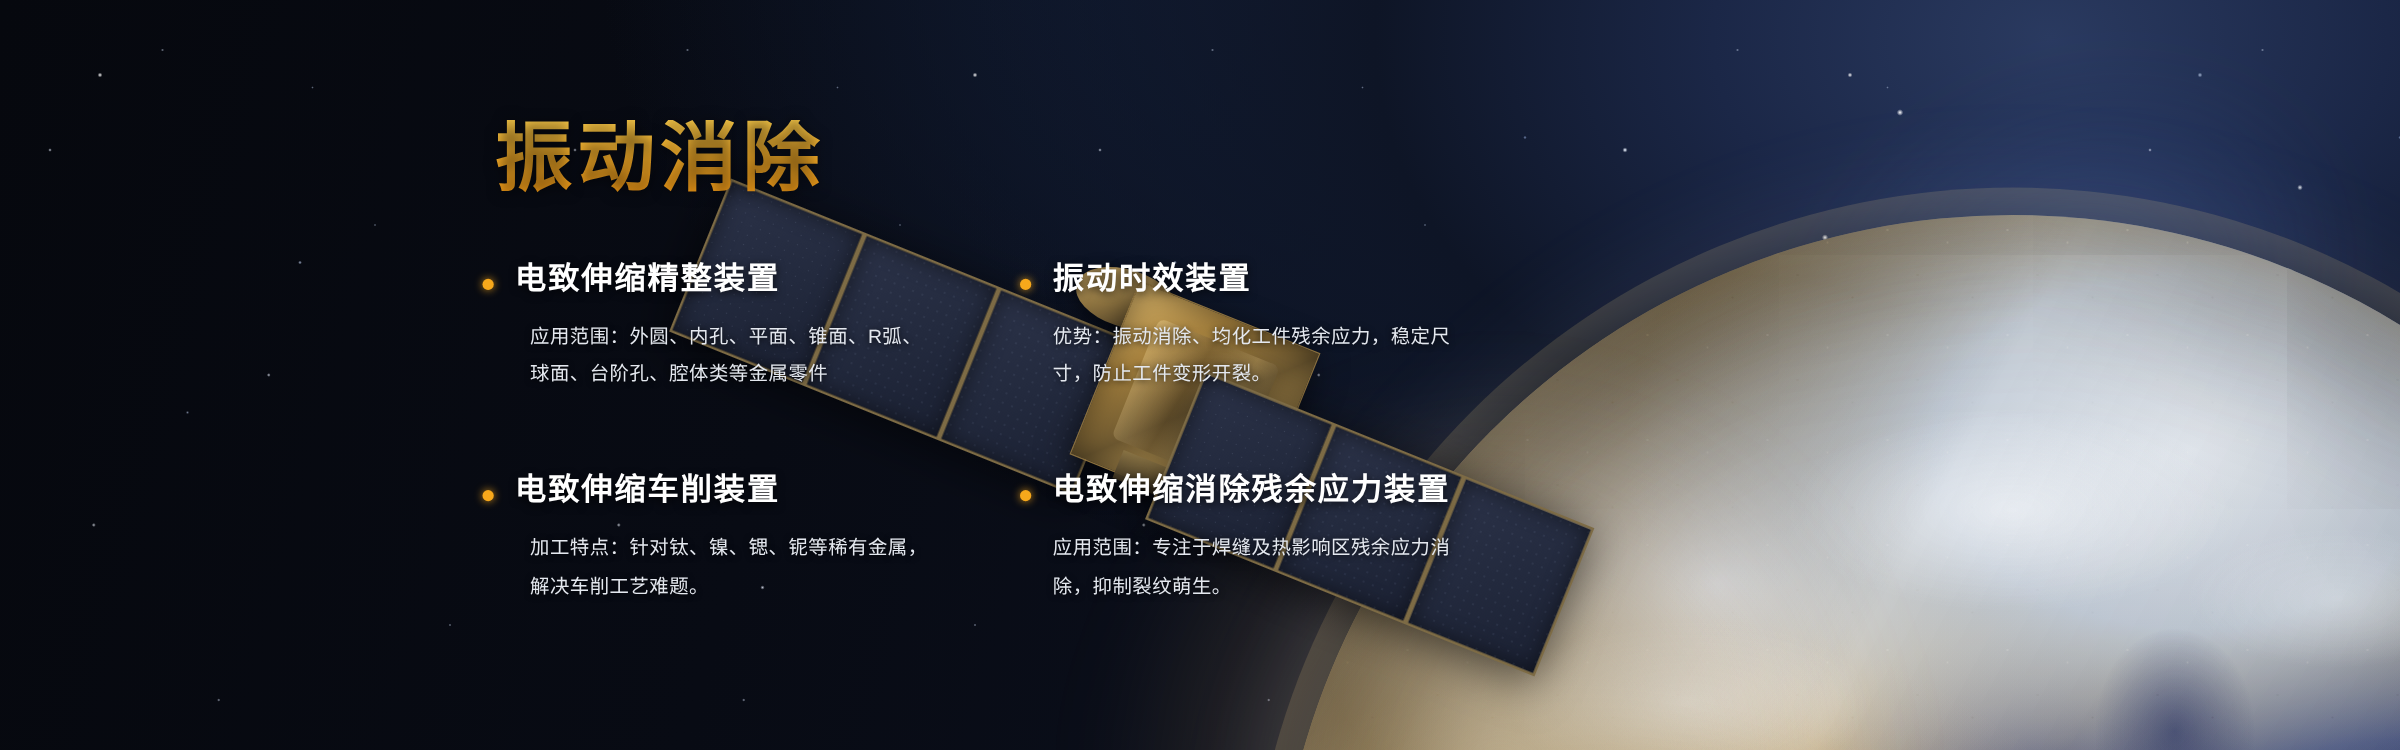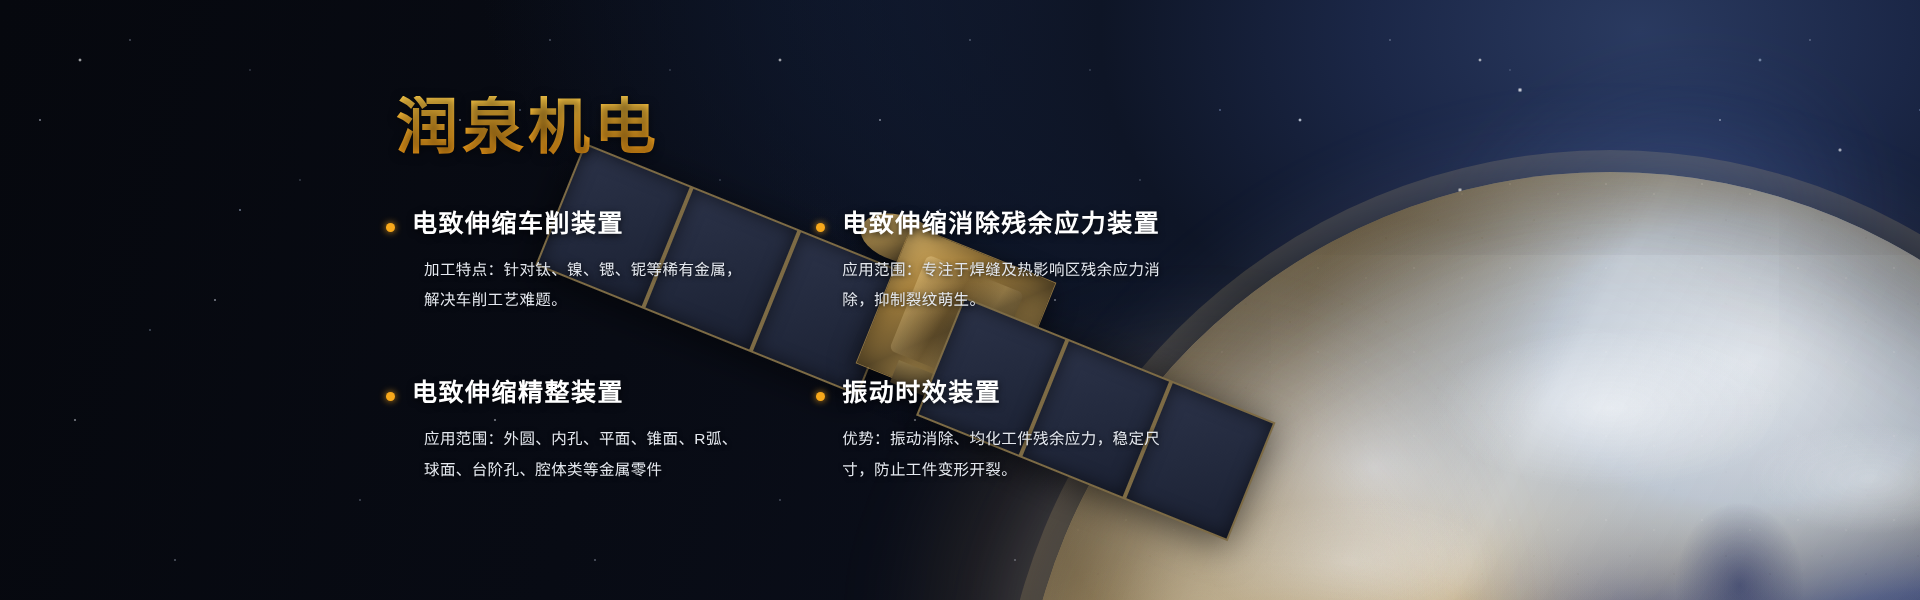--- a/index.html
+++ b/index.html
@@ -300,45 +300,45 @@
     <div class="sat-truss"></div>
     <div class="solar-wing wing-right">
       <div class="cell" style="width:112px;height:128px;"></div>
       <div class="cell" style="width:112px;height:128px;"></div>
       <div class="cell" style="width:112px;height:128px;"></div>
     </div>
   </div>
 
   <div class="content">
 
-    <div class="brand">润泉机电</div>
+    <div class="brand">振动消除</div>
 
     <div class="features">
+
+      <div class="feature-row">
+        <div class="feature indent">
+          <span class="bullet"></span>
+          <div class="feature-title">电致伸缩精整装置</div>
+          <div class="feature-desc">应用范围：外圆、内孔、平面、锥面、R弧、球面、台阶孔、腔体类等金属零件</div>
+        </div>
+        <div class="feature wide">
+          <span class="bullet"></span>
+          <div class="feature-title">振动时效装置</div>
+          <div class="feature-desc">优势：振动消除、均化工件残余应力，稳定尺寸，防止工件变形开裂。</div>
+        </div>
+      </div>
 
       <div class="feature-row">
         <div class="feature indent">
           <span class="bullet"></span>
           <div class="feature-title">电致伸缩车削装置</div>
           <div class="feature-desc">加工特点：针对钛、镍、锶、铌等稀有金属，解决车削工艺难题。</div>
         </div>
         <div class="feature wide">
           <span class="bullet"></span>
           <div class="feature-title">电致伸缩消除残余应力装置</div>
           <div class="feature-desc">应用范围：专注于焊缝及热影响区残余应力消除，抑制裂纹萌生。</div>
         </div>
       </div>
 
-      <div class="feature-row">
-        <div class="feature indent">
-          <span class="bullet"></span>
-          <div class="feature-title">电致伸缩精整装置</div>
-          <div class="feature-desc">应用范围：外圆、内孔、平面、锥面、R弧、球面、台阶孔、腔体类等金属零件</div>
-        </div>
-        <div class="feature wide">
-          <span class="bullet"></span>
-          <div class="feature-title">振动时效装置</div>
-          <div class="feature-desc">优势：振动消除、均化工件残余应力，稳定尺寸，防止工件变形开裂。</div>
-        </div>
-      </div>
-
     </div>
   </div>
 </div>
 
 </body></html>

